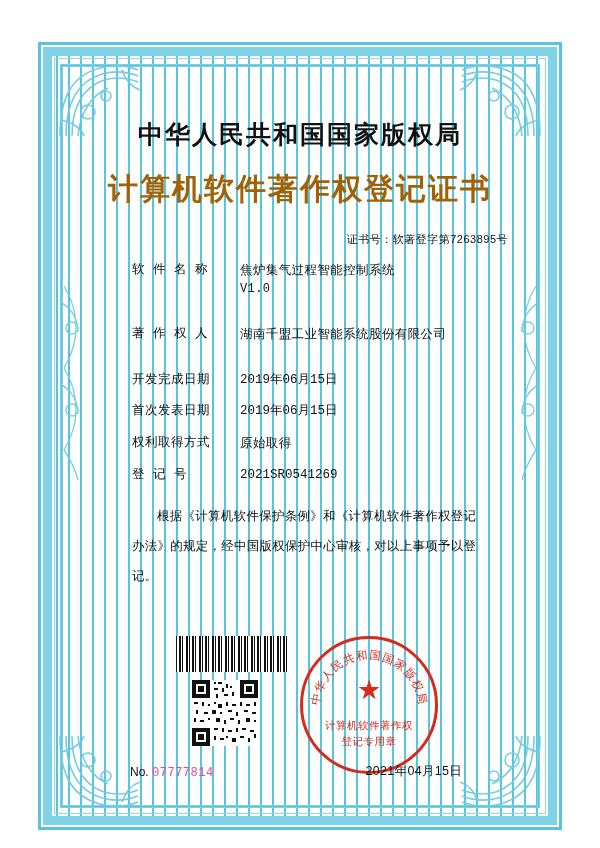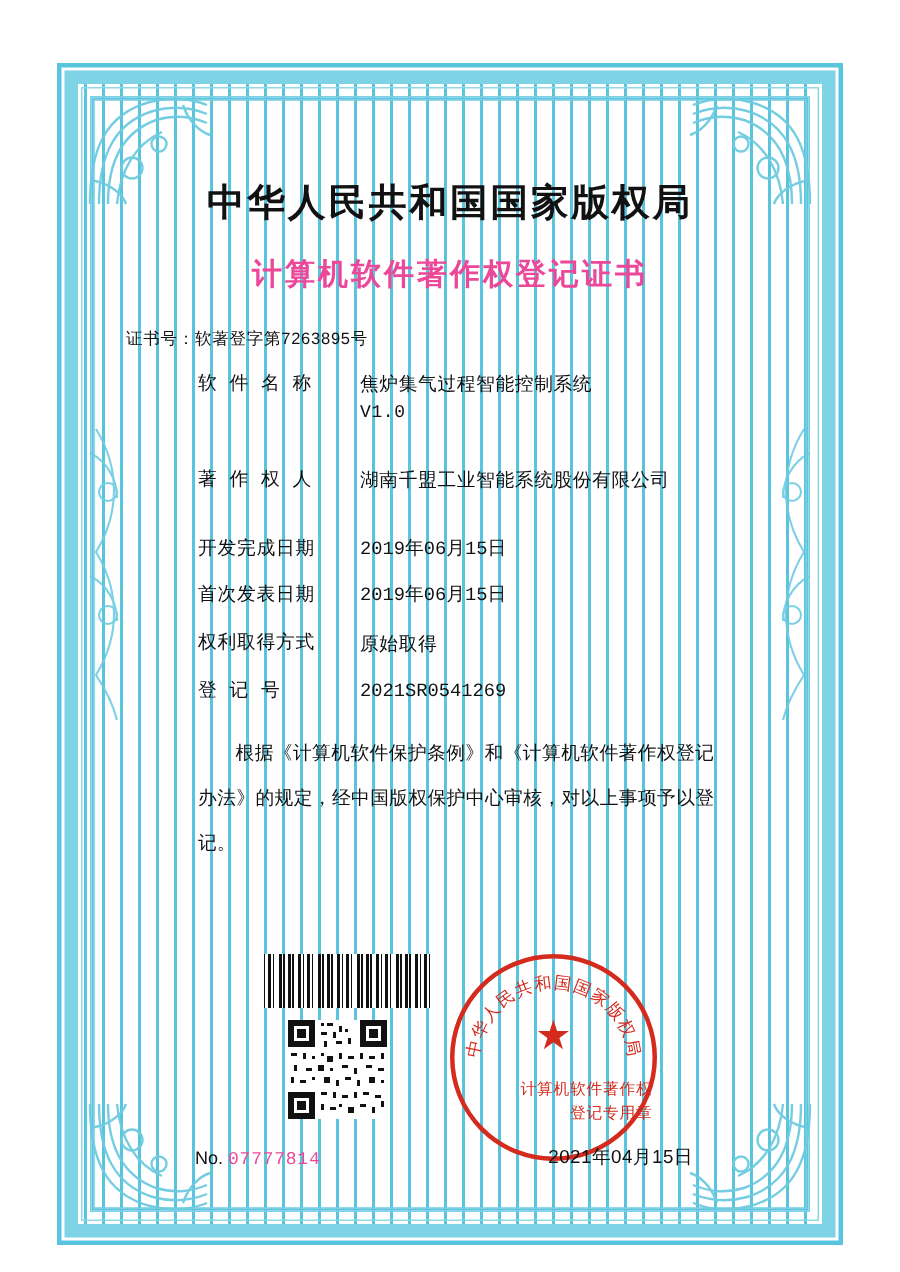--- a/index.html
+++ b/index.html
@@ -105,29 +105,29 @@
     font-family: "Liberation Serif", serif;
     font-size: 25px;
     font-weight: bold;
     letter-spacing: 2px;
     color: #111;
     margin-top: 22px;
   }
   .title-sub {
     text-align: center;
     font-family: "Liberation Serif", serif;
-    font-size: 20px;
+    font-size: 30px;
     font-weight: bold;
     letter-spacing: 2px;
-    color: #ec4899;
+    color: #a16207;
     margin-top: 18px;
   }
 
   .cert-no {
-    text-align: left;
+    text-align: right;
     font-size: 11px;
     color: #111;
     margin-top: 22px;
     padding-right: 8px;
     letter-spacing: .5px;
   }
 
   .fields {
     margin-top: 14px;
     padding-left: 48px;
@@ -237,21 +237,21 @@
   }
   .seal-arc text {
     font-family: "Liberation Serif", serif;
     font-size: 11.5px;
     fill: #d52b1e;
     letter-spacing: 1px;
   }
   .seal-line1, .seal-line2 {
     position: absolute;
     width: 100%;
-    text-align: right;
+    text-align: center;
     font-family: Liberation Serif, serif;
     font-size: 10.5px;
     color: #d52b1e;
     letter-spacing: .5px;
   }
   .seal-line1 { top: 80px; }
   .seal-line2 { top: 96px; }
 
   .serial {
     position: absolute;

